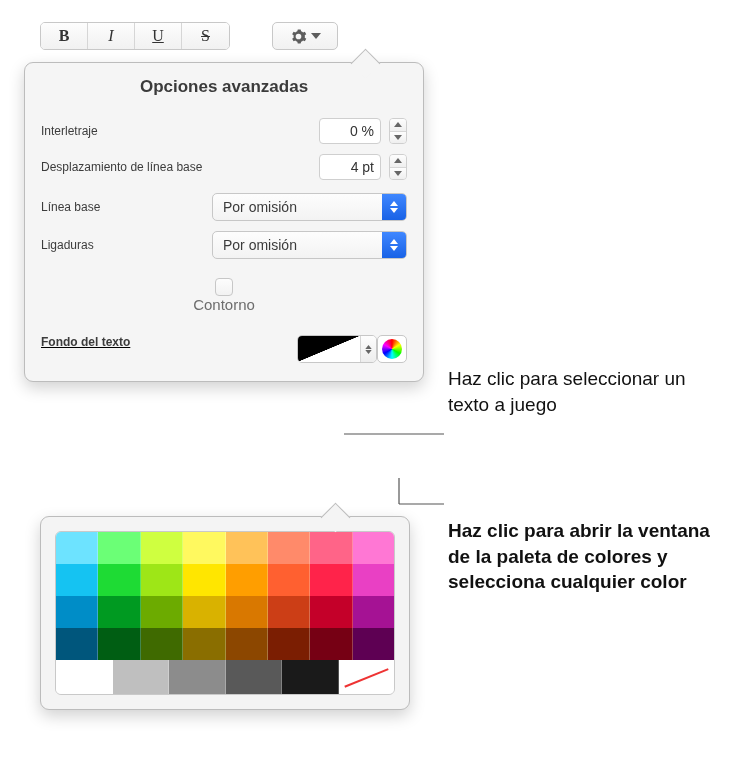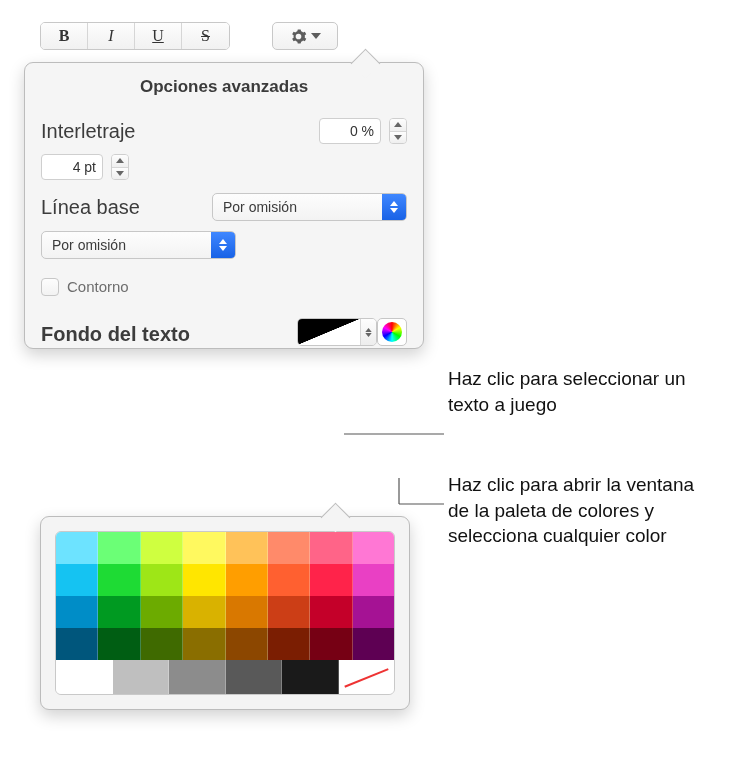--- a/index.html
+++ b/index.html
@@ -58,21 +58,21 @@
 
     .popover {
       position: absolute;
       top: 62px;
       left: 24px;
       width: 400px;
       background: #f5f5f5;
       border: 1px solid #bcbcbc;
       border-radius: 9px;
       box-shadow: 0 6px 16px rgba(0,0,0,0.18);
-      padding: 14px 0 2px;
+      padding: 14px 0 18px;
     }
     .popover::before {
       content: "";
       position: absolute;
       top: -10px;
       right: 47px;
       width: 20px;
       height: 20px;
       background: #f5f5f5;
       border-top: 1px solid #bcbcbc;
@@ -87,21 +87,21 @@
       margin-bottom: 16px;
     }
     .row {
       display: flex;
       align-items: center;
       padding: 5px 16px;
       gap: 8px;
     }
     .row-label {
       flex: 1;
-      font-size: 20px;
+      font-size: 12px;
       color: #3c3c3c;
     }
     .num-field {
       width: 62px;
       height: 26px;
       background: #fff;
       border: 1px solid #cfcfcf;
       border-radius: 4px;
       text-align: right;
       padding: 0 6px 0 0;
@@ -160,39 +160,40 @@
       flex-direction: column;
       align-items: center;
       justify-content: center;
       gap: 2px;
     }
     .select-arrows svg { width: 8px; height: 5px; }
 
     .checks { padding: 10px 16px 6px; }
     .check-row {
       display: flex;
-      align-items: flex-start;
-      gap: 8px;
+      align-items: center;
       padding: 4px 0;
+      flex-direction: column;
     }
     .checkbox {
       width: 18px;
       height: 18px;
       border: 1px solid #c7c7c7;
       border-radius: 4px;
       background: linear-gradient(#fdfdfd, #f2f2f2);
       cursor: pointer;
     }
     .check-label { font-size: 15px; color: #6d6d6d; }
 
     .bg-row {
       display: flex;
-      align-items: flex-end;
+      align-items: flex-start;
       padding: 12px 16px 0;
       gap: 0;
+      text-decoration: underline;
     }
     .color-swatch-group {
       display: flex;
       border: 1px solid #c7c7c7;
       border-radius: 5px;
       overflow: hidden;
       height: 28px;
     }
     .swatch-btn {
       width: 62px;
@@ -287,21 +288,21 @@
       transform: rotate(-22deg);
     }
 
     .callout {
       position: absolute;
       font-size: 19px;
       line-height: 1.35;
       color: #111;
     }
     .callout-1 { top: 366px; left: 448px; width: 240px; }
-    .callout-2 { top: 472px; left: 448px; width: 270px; }
+    .callout-2 { top: 518px; left: 448px; width: 270px; font-weight: bold; }
 
     .leader-line {
       position: absolute;
       stroke: #555;
       stroke-width: 1.2;
       fill: none;
     }
   </style>
 </head>
 <body>
@@ -337,20 +338,21 @@
         </button>
       <button class="stepper">
           <svg viewBox="0 0 8 5">
             <path fill="#666" d="M4 5L0 0h8z"></path>
           </svg>
         </button>
     </div>
   </div>
 
   <div class="row">
+    <div class="row-label">Desplazamiento de línea base</div>
     <div class="num-field">4 pt</div>
     <div class="steppers">
       <button class="stepper">
           <svg viewBox="0 0 8 5">
             <path fill="#666" d="M4 0L8 5H0z"></path>
           </svg>
         </button>
       <button class="stepper">
           <svg viewBox="0 0 8 5">
             <path fill="#666" d="M4 5L0 0h8z"></path>
@@ -369,20 +371,21 @@
           </svg>
         <svg viewBox="0 0 8 5">
             <path fill="#fff" d="M4 5L0 0h8z"></path>
           </svg>
       </div>
     </div>
   </div>
 
 
   <div class="row">
+    <div class="row-label">Ligaduras</div>
     <div class="select">
       <span>Por omisión</span>
       <div class="select-arrows">
         <svg viewBox="0 0 8 5">
             <path fill="#fff" d="M4 0L8 5H0z"></path>
           </svg>
         <svg viewBox="0 0 8 5">
             <path fill="#fff" d="M4 5L0 0h8z"></path>
           </svg>
       </div>

